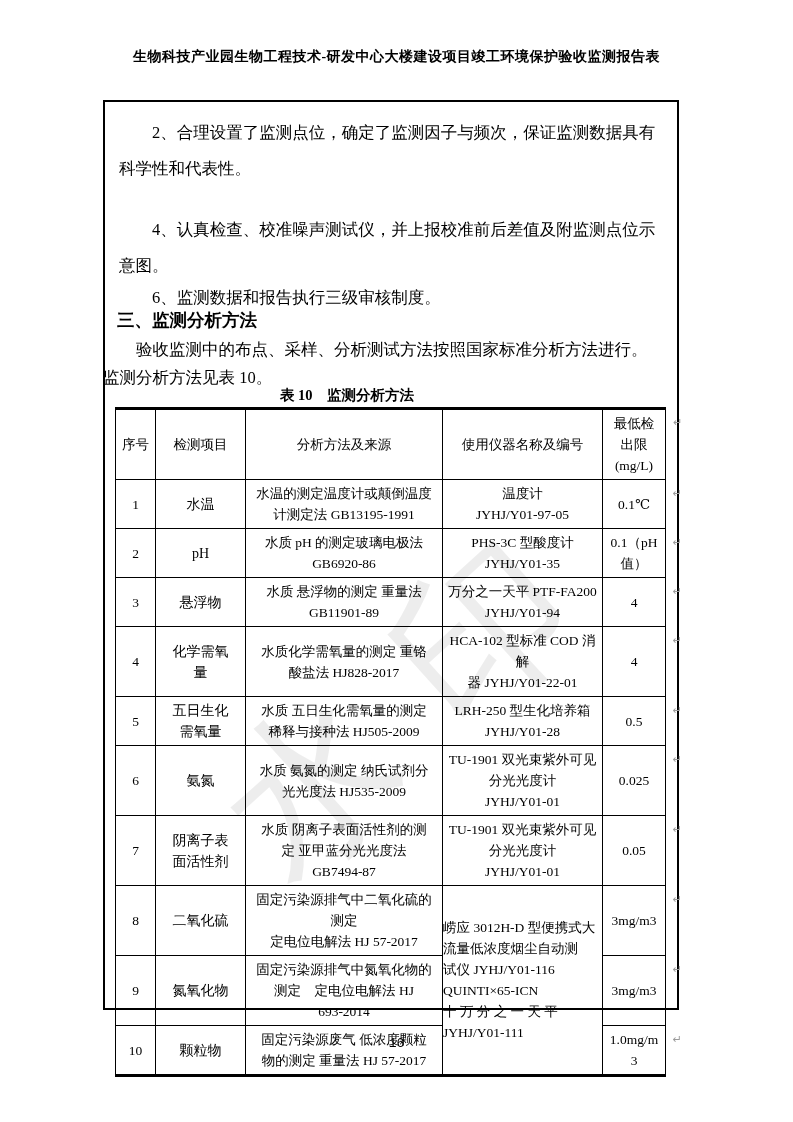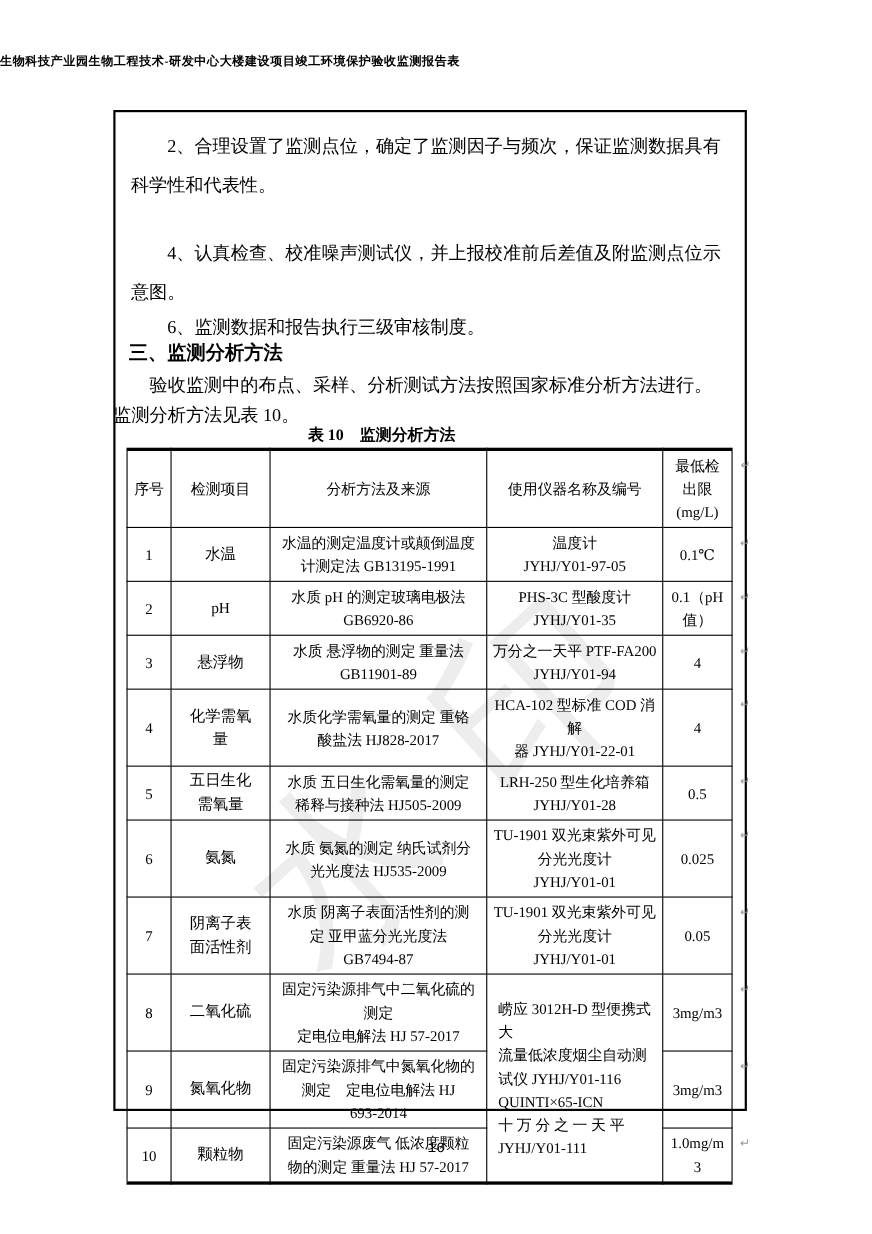--- a/index.html
+++ b/index.html
@@ -1,19 +1,19 @@
 <!DOCTYPE html>
 <html><head>
 <meta charset="utf-8">
 <style>
   html,body{margin:0;padding:0;background:#ffffff;}
   .page{position:relative;width:793px;height:1122px;background:#ffffff;overflow:hidden;
         font-family:"Liberation Serif","DejaVu Serif",serif;color:#000;}
-  .doc-title{position:absolute;top:48px;left:0;width:793px;text-align:left;
-             font-size:11px;font-weight:bold;letter-spacing:0.5px;}
+  .doc-title{position:absolute;top:48px;left:0;width:793px;text-align:center;
+             font-size:14px;font-weight:bold;letter-spacing:0.5px;}
   .content-box{position:absolute;left:103px;top:100px;width:576px;height:910px;
                border:2px solid #000;box-sizing:border-box;}
   .watermark{position:absolute;left:140px;top:430px;width:560px;height:520px;
              display:flex;align-items:center;justify-content:center;
              transform:rotate(-42deg);transform-origin:center;
              font-size:170px;letter-spacing:60px;color:rgba(0,0,0,0.07);
              pointer-events:none;white-space:nowrap;z-index:0;}
   .bodytext{position:absolute;left:119px;width:552px;font-size:16.5px;line-height:36px;
             text-indent:2em;z-index:1;}
   .p2{top:115px;line-height:36px;}
@@ -30,21 +30,21 @@
                table-layout:fixed;z-index:1;background:transparent;
                border-top:3px solid #000;border-bottom:3px solid #000;}
   .mtable col.c-no{width:40px;} .mtable col.c-item{width:90px;}
   .mtable col.c-method{width:197px;} .mtable col.c-inst{width:160px;}
   .mtable col.c-limit{width:63px;}
   .mtable th,.mtable td{border:1px solid #000;font-weight:normal;text-align:center;
          vertical-align:middle;font-size:13.5px;line-height:21px;padding:3px 2px;
          white-space:pre-line;background:transparent;}
   .mtable th{height:60px;}
   .mtable td.item{font-size:14px;}
-  .mtable td.inst-merged{text-align:left;padding-left:10px;}
+  .mtable td.inst-merged{text-align:left;padding-left:0;}
   .mtable td.limit{position:relative;}
   .pmark{position:absolute;right:-17px;top:3px;font-size:11px;color:#9a9a9a;
          font-family:"DejaVu Sans",sans-serif;}
   .page-number{position:absolute;left:0;top:1036px;width:793px;text-align:center;
                font-size:13px;font-family:Liberation Mono, monospace;}
 </style>
 </head>
 <body>
 
 <div class="page">

